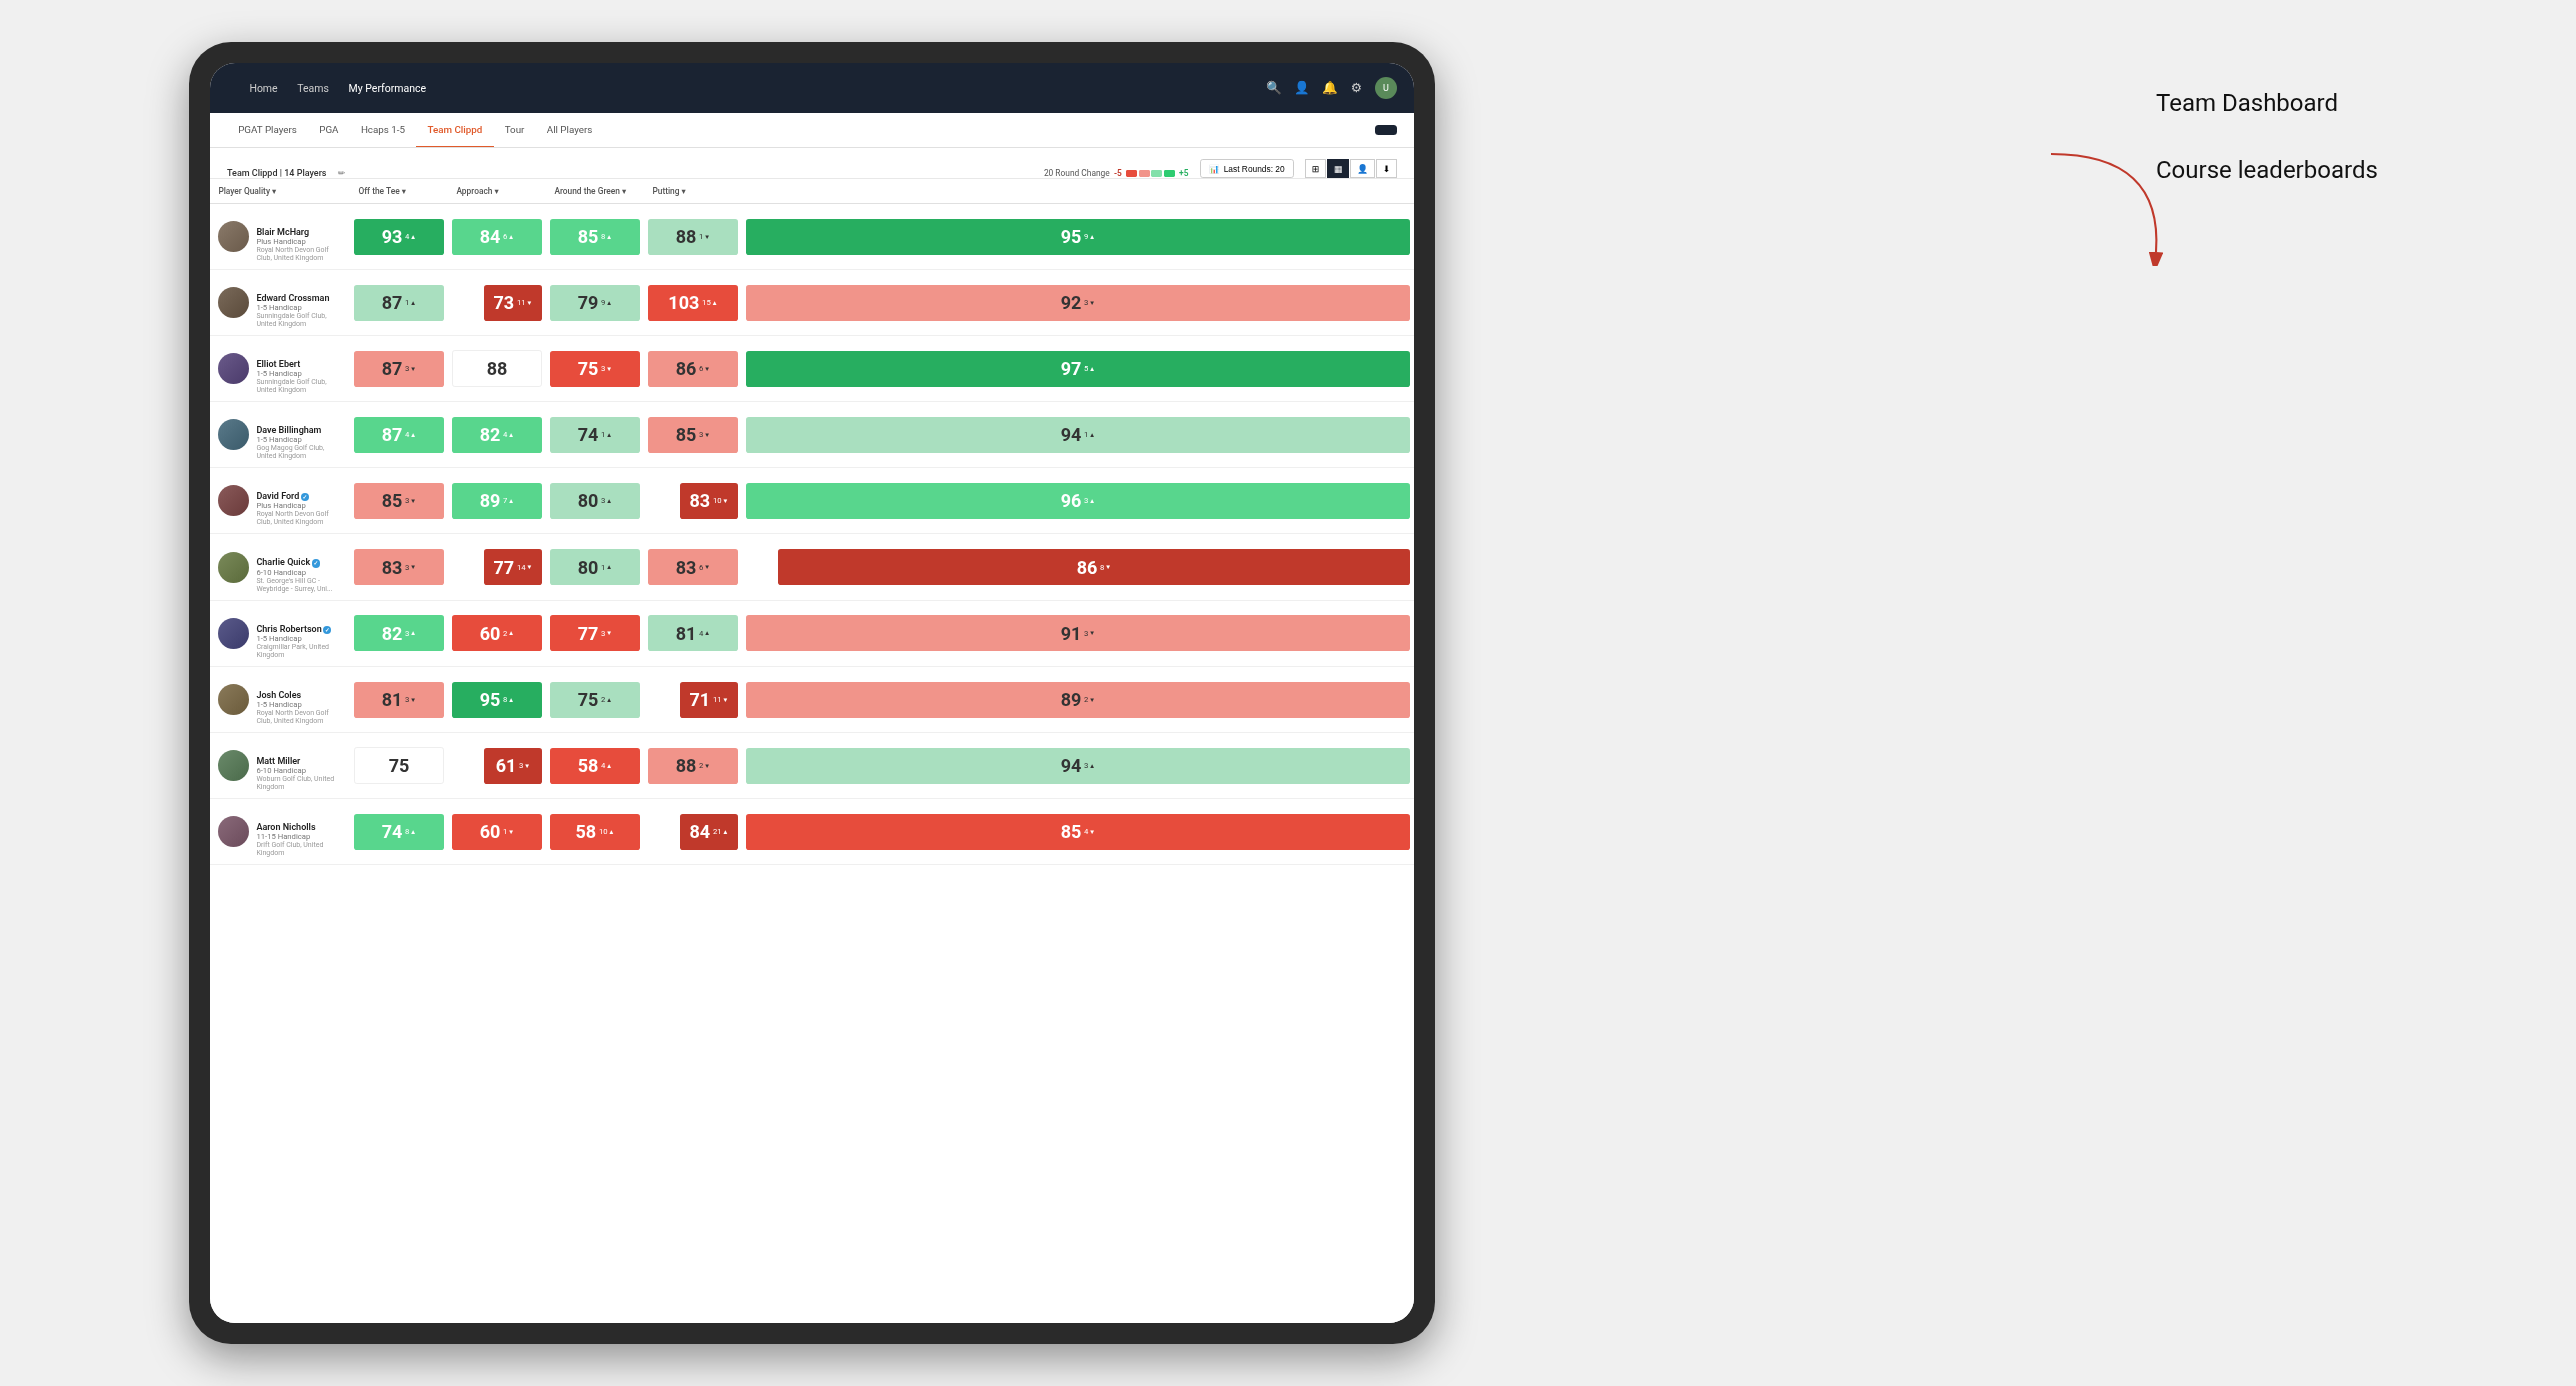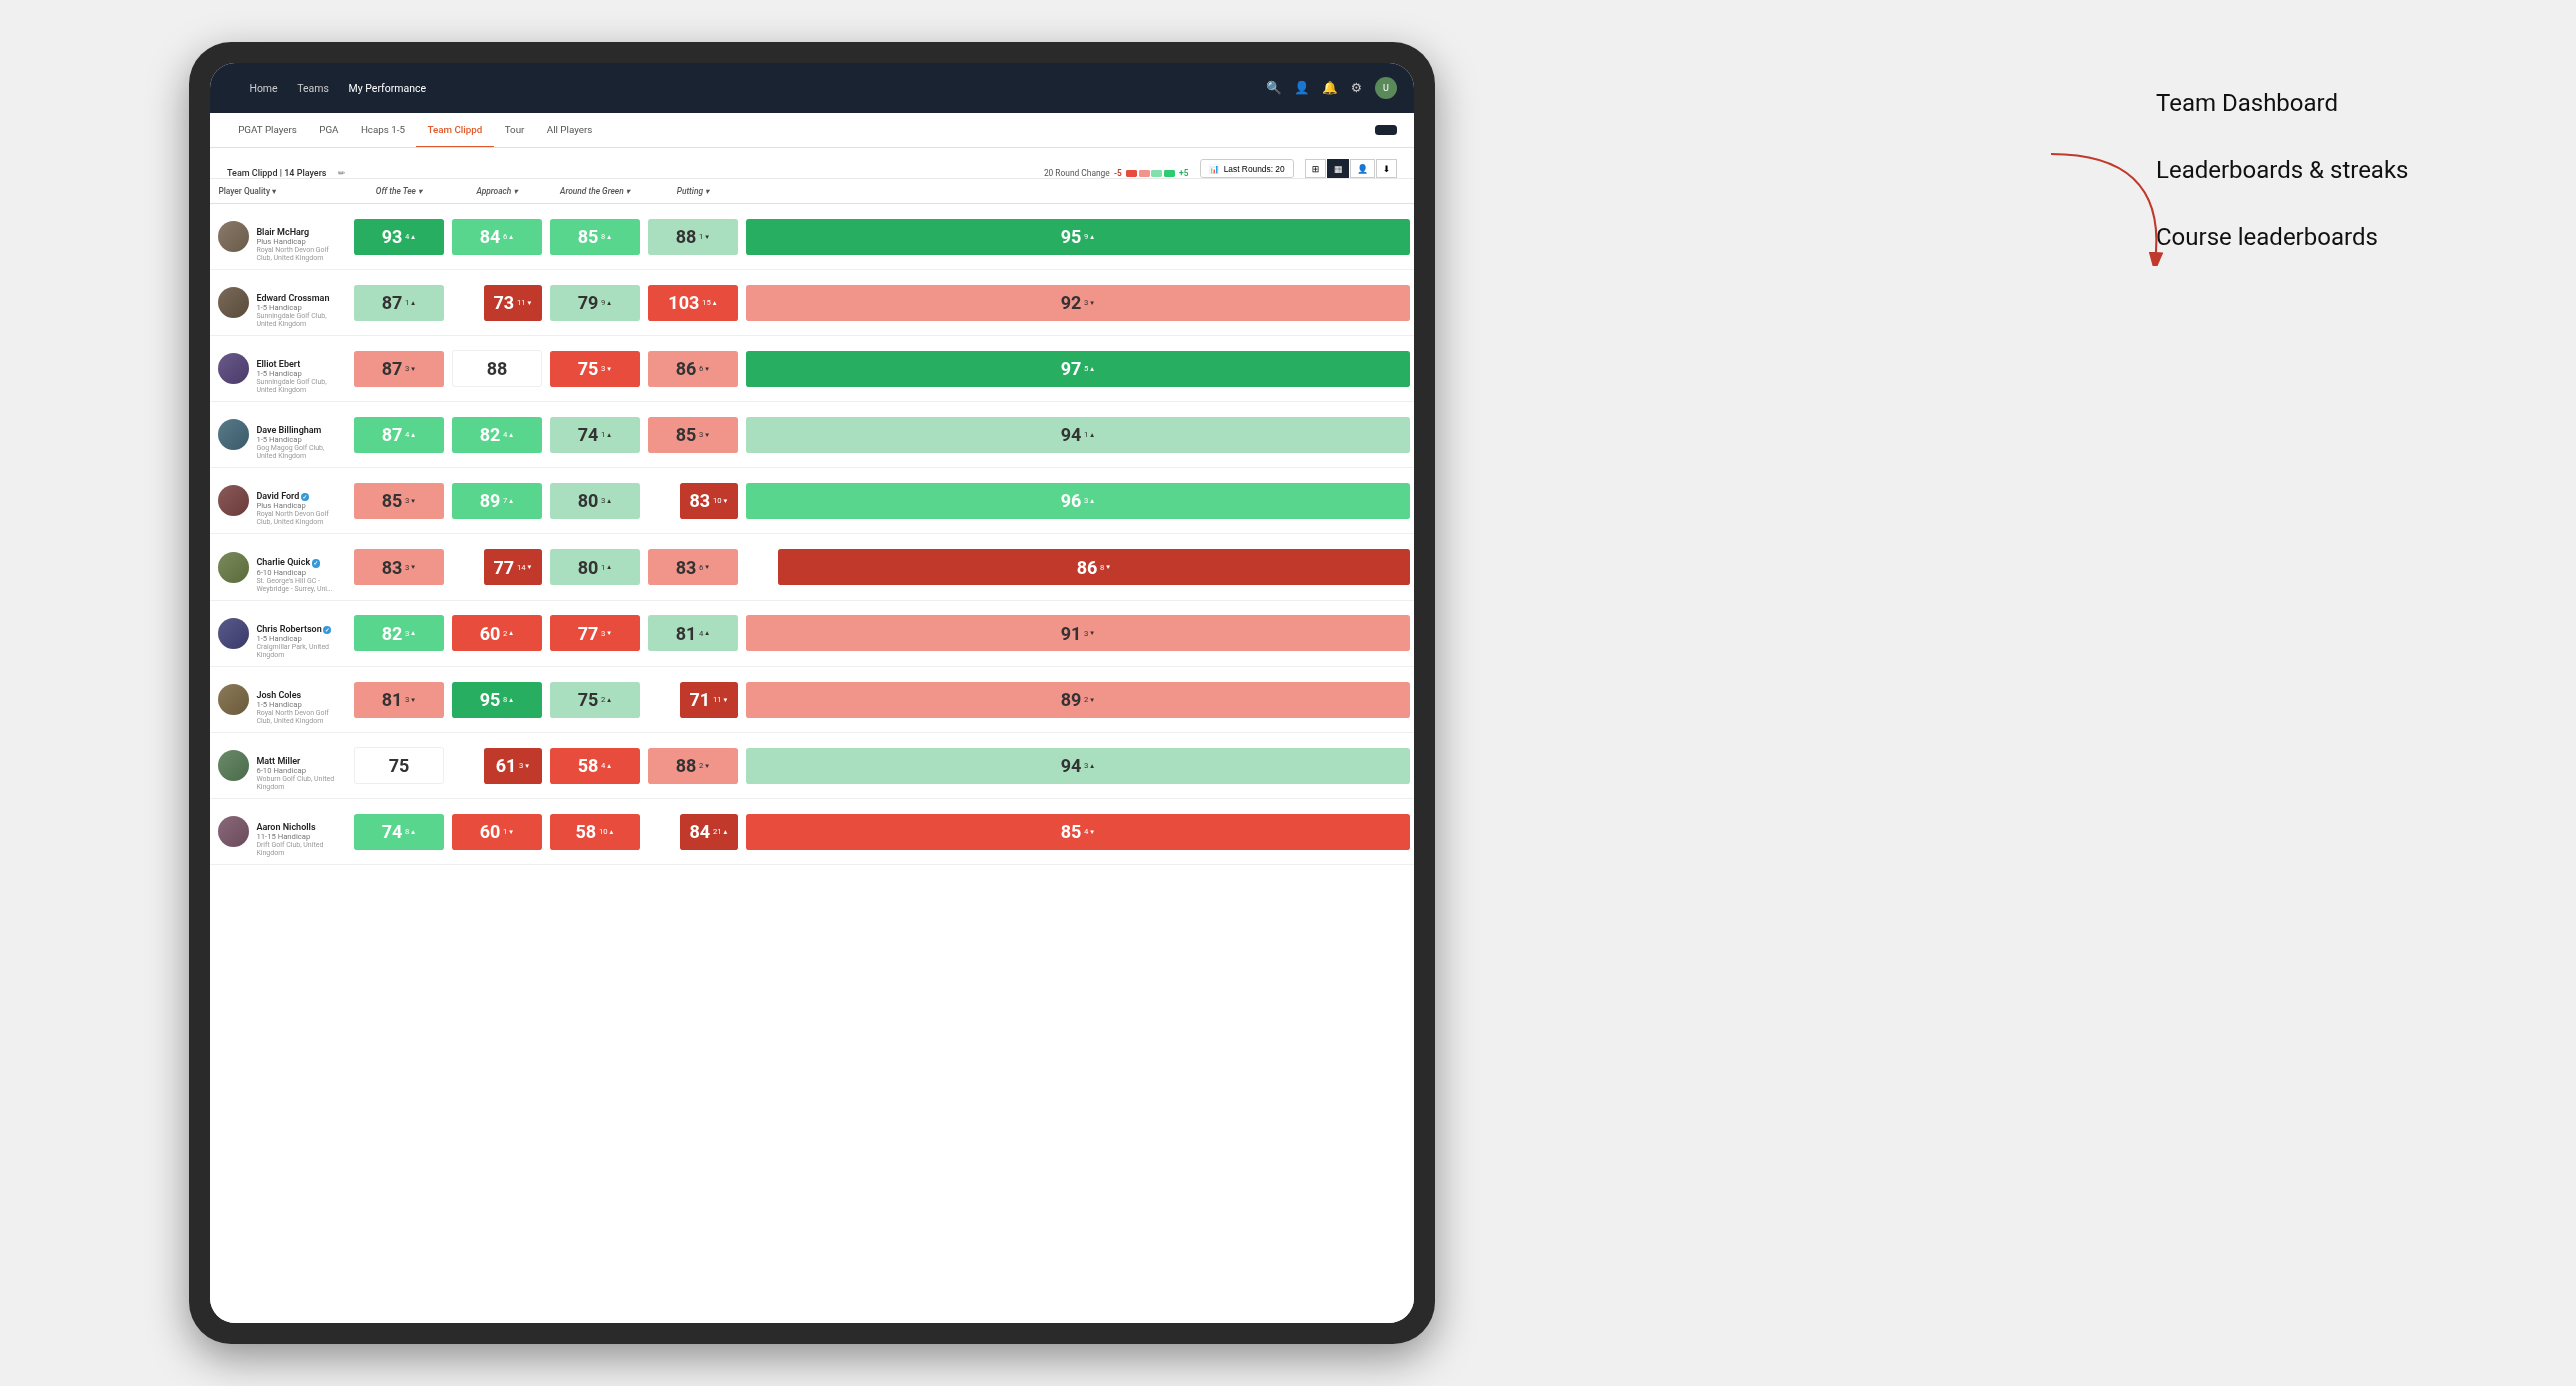--- a/index.html
+++ b/index.html
@@ -250,21 +250,21 @@
       border-bottom: 0.7px solid #e0e0e0;
     }
     .col-header {
       font-size: 8.4px;
       color: #555;
       font-weight: 500;
       padding: 7px 8.4px;
       text-align: left;
       background: #fff;
     }
-    .col-header.center { text-align: center; font-style: italic; }
+    .col-header.center { text-align: left; }
     .col-player { width: 140px; }
     .col-stat { width: 98px; }
 
     
     .player-row {
       border-bottom: 0.7px solid #efefef;
     }
     .player-cell {
       padding: 7px 8.4px;
       display: flex;
@@ -357,21 +357,20 @@
       margin-left: 1.4px;
     }
   </style>
 </head>
 <body>
 
 <div class="annotation-area">
   <div class="annotation-text"></div>
   <ul class="annotation-list">
     <li>Team Dashboard</li>
-    <li>Leaderboards &amp; streaks</li>
     <li>Course leaderboards</li>
   </ul>
 </div>
 
 <svg class="red-arrow" viewBox="0 0 200 180">
   <defs>
     <marker id="arrowhead" markerWidth="10" markerHeight="7" refX="0" refY="3.5" orient="auto">
       <polygon points="0 0, 10 3.5, 0 7" fill="#c0392b"></polygon>
     </marker>
   </defs>

